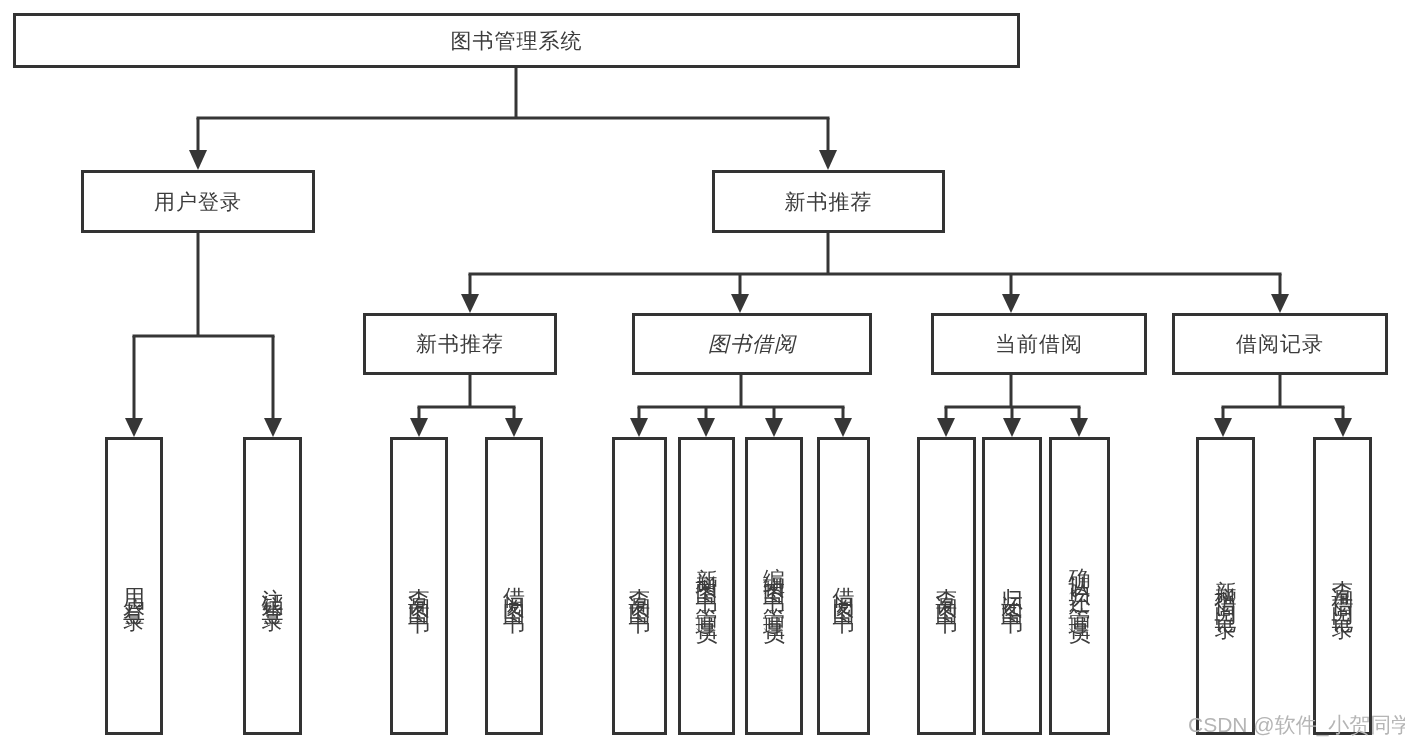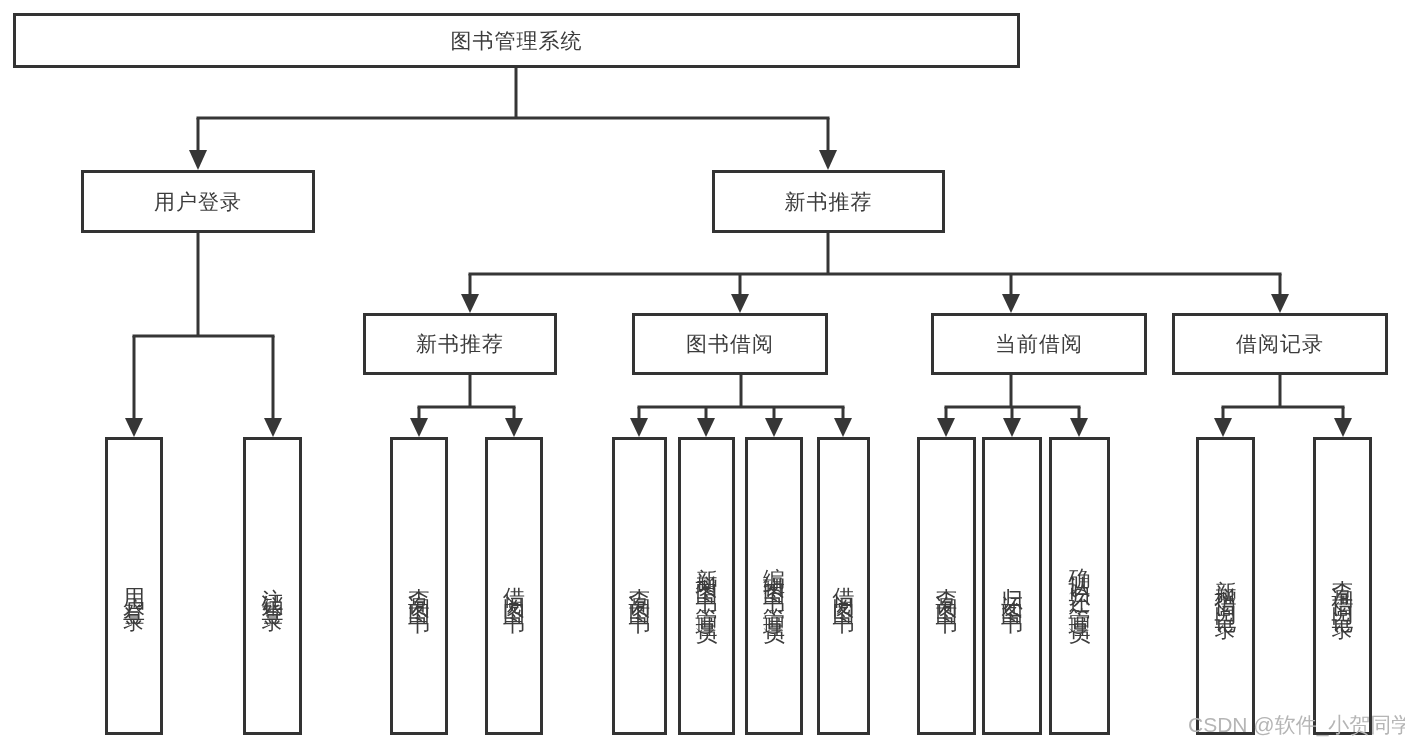--- a/index.html
+++ b/index.html
@@ -126,21 +126,21 @@
   <div class="node h-label" style="left:81px;top:170px;width:234px;height:63px;">
     <span>用户登录</span>
   </div>
   <div class="node h-label" style="left:712px;top:170px;width:233px;height:63px;">
     <span>新书推荐</span>
   </div>
 
   <div class="node h-label" style="left:363px;top:313px;width:194px;height:62px;">
     <span>新书推荐</span>
   </div>
-  <div class="node h-label" style="left:632px;top:313px;width:196px;height:62px;">
+  <div class="node h-label" style="left:632px;top:313px;width:240px;height:62px;font-style:italic;">
     <span>图书借阅</span>
   </div>
   <div class="node h-label" style="left:903px;top:313px;width:216px;height:62px;margin-left:28px;">
     <span>当前借阅</span>
   </div>
   <div class="node h-label" style="left:1172px;top:313px;width:216px;height:62px;">
     <span>借阅记录</span>
   </div>
 
   <div class="node leaf" style="left:105px;top:437px;width:58px;height:298px;">

